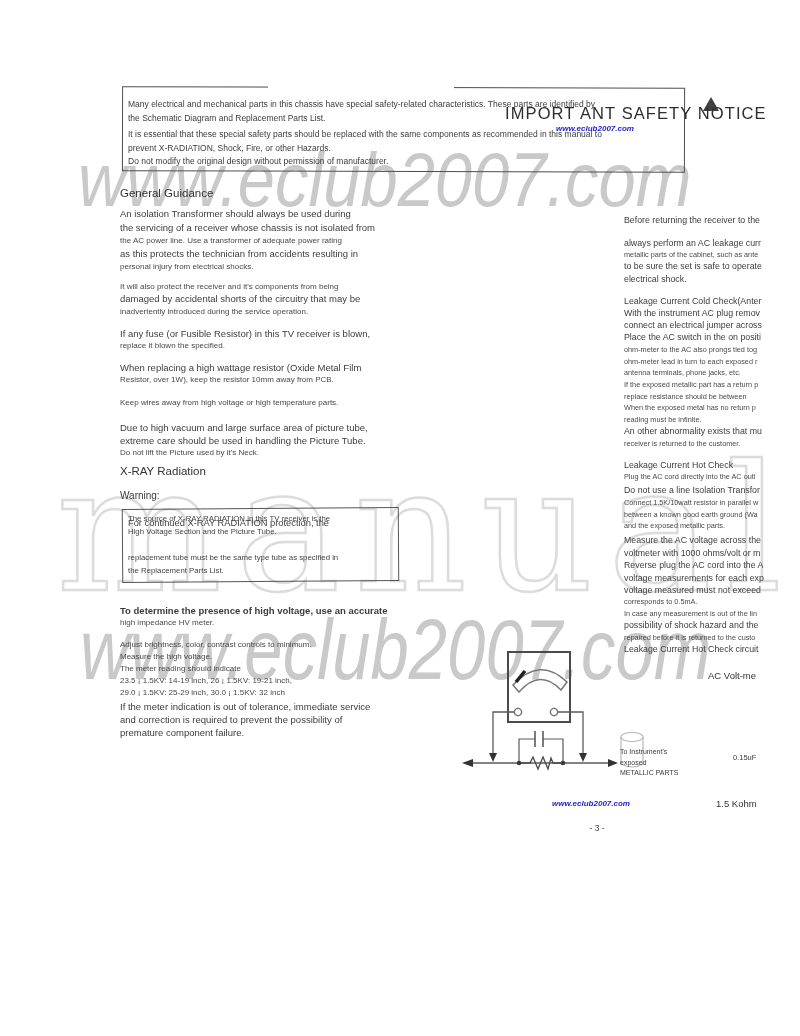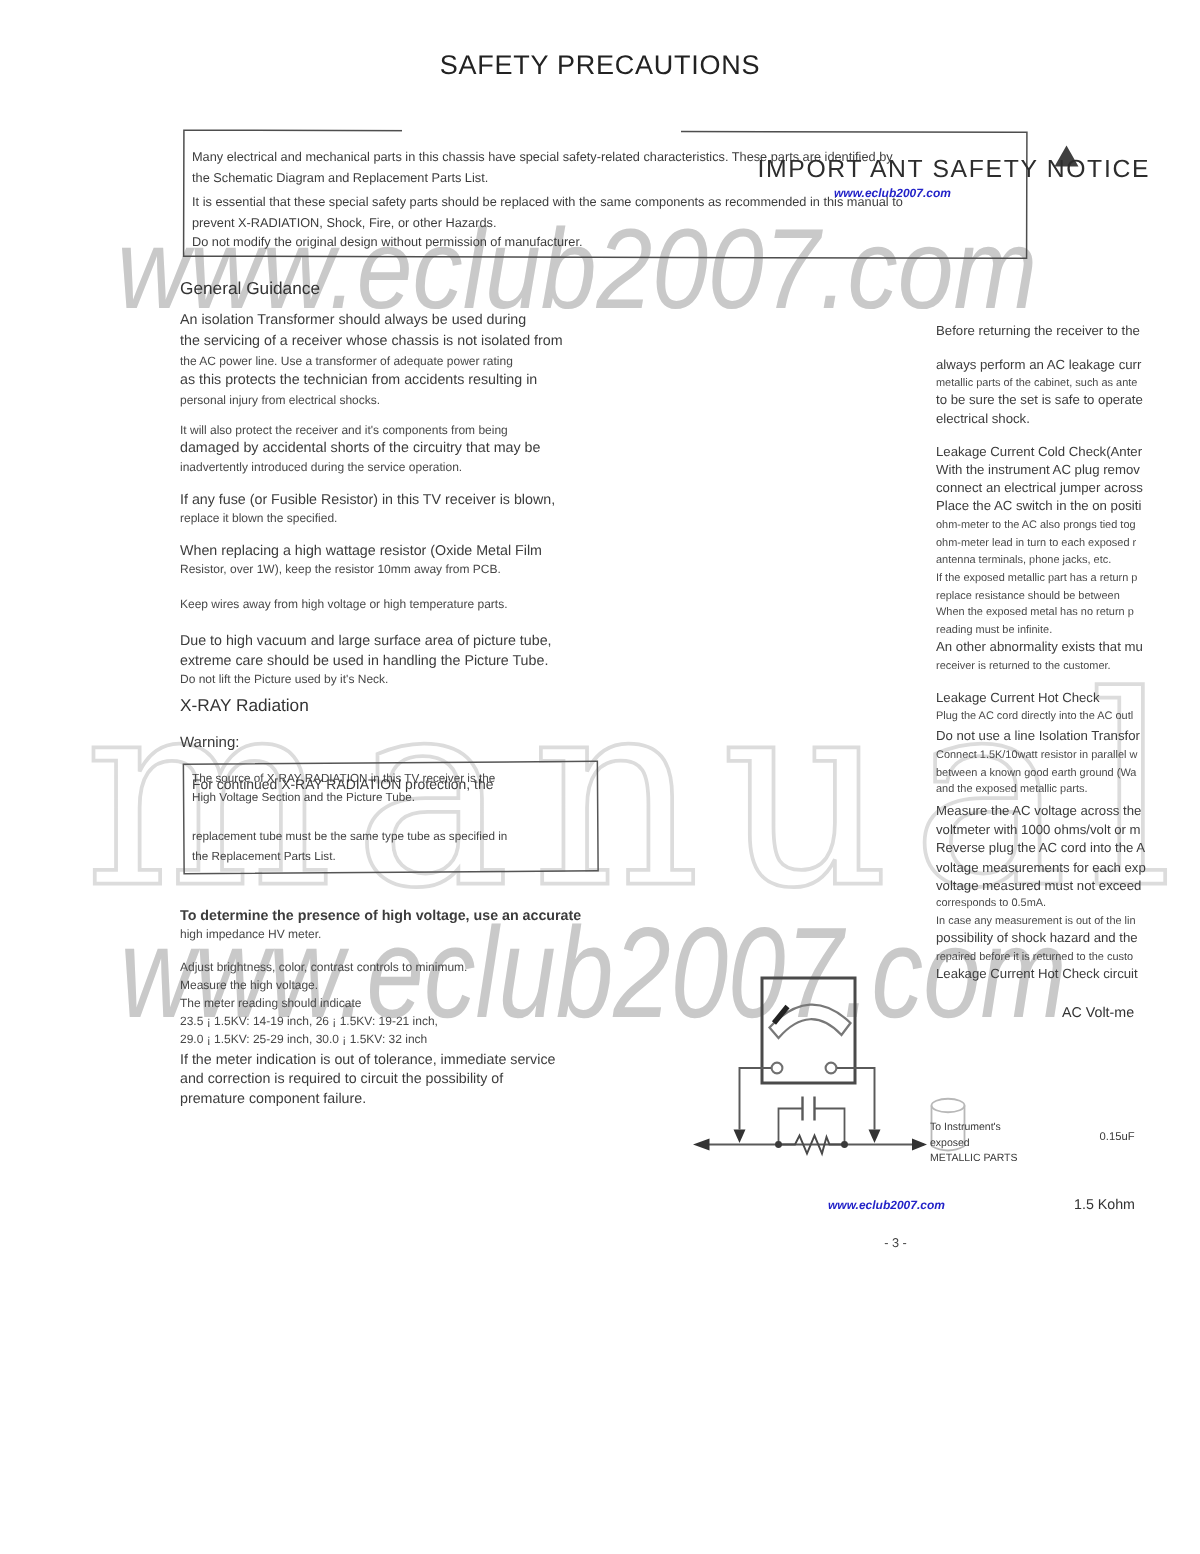--- a/index.html
+++ b/index.html
@@ -60,21 +60,20 @@
 </style>
 </head>
 <body>
 
 <div id="page">
 
   <div class="wm" id="wmTop">www.eclub2007.com</div>
   <div id="wmMid">manuals</div>
   <div class="wm" id="wmBottom">www.eclub2007.com</div>
 
-  <div id="title">SAFETY PRECAUTIONS</div>
 
   <div id="noticeBox"></div>
   <div id="noticeGap"></div>
   <div class="list">
       <div class="ln B" style="left: 128px; top: 100px;">Many electrical and mechanical parts in this chassis have special safety-related characteristics. These parts are identified by</div>
       <div class="ln B" style="left: 128px; top: 114px;">the Schematic Diagram and Replacement Parts List.</div>
       <div class="ln B" style="left: 128px; top: 130px;">It is essential that these special safety parts should be replaced with the same components as recommended in this manual to</div>
       <div class="ln B" style="left: 128px; top: 144px;">prevent X-RADIATION, Shock, Fire, or other Hazards.</div>
       <div class="ln B" style="left: 128px; top: 157px;">Do not modify the original design without permission of manufacturer.</div>
     </div>
@@ -109,21 +108,21 @@
       <div class="ln W" style="left: 128px; top: 554px;">replacement tube must be the same type tube as specified in</div>
       <div class="ln W" style="left: 128px; top: 567px;">the Replacement Parts List.</div>
       <div class="ln L" style="left: 120px; top: 606px; font-weight: bold;">To determine the presence of high voltage, use an accurate</div>
       <div class="ln S" style="left: 120px; top: 619px;">high impedance HV meter.</div>
       <div class="ln S" style="left: 120px; top: 641px;">Adjust brightness, color, contrast controls to minimum.</div>
       <div class="ln S" style="left: 120px; top: 653px;">Measure the high voltage.</div>
       <div class="ln S" style="left: 120px; top: 665px;">The meter reading should indicate</div>
       <div class="ln S" style="left: 120px; top: 677px;">23.5 ¡ 1.5KV: 14-19 inch, 26 ¡ 1.5KV: 19-21 inch,</div>
       <div class="ln S" style="left: 120px; top: 689px;">29.0 ¡ 1.5KV: 25-29 inch, 30.0 ¡ 1.5KV: 32 inch</div>
       <div class="ln L" style="left: 120px; top: 702px;">If the meter indication is out of tolerance, immediate service</div>
-      <div class="ln L" style="left: 120px; top: 715px;">and correction is required to circuit the possibility of</div>
+      <div class="ln L" style="left: 120px; top: 715px;">and correction is required to prevent the possibility of</div>
       <div class="ln L" style="left: 120px; top: 728px;">premature component failure.</div>
     </div>
 
   <div id="warningBox"></div>
 
   <div id="rightCol" class="list">
       <div class="ln RB" style="left: 0px; top: 216px;">Before returning the receiver to the</div>
       <div class="ln RB" style="left: 0px; top: 239px;">always perform an AC leakage curr</div>
       <div class="ln RS" style="left: 0px; top: 251px;">metallic parts of the cabinet, such as ante</div>
       <div class="ln RB" style="left: 0px; top: 262px;">to be sure the set is safe to operate</div>

